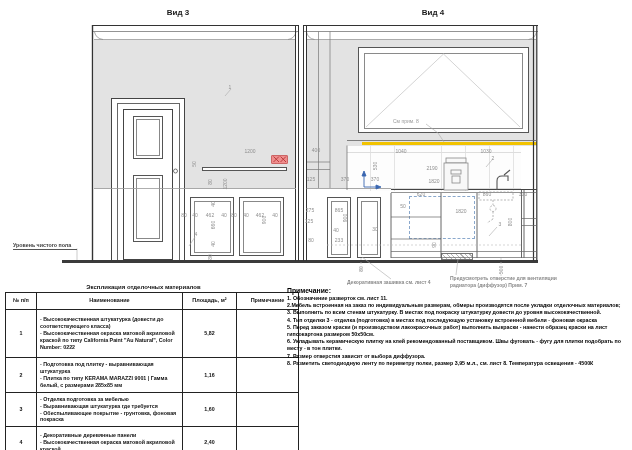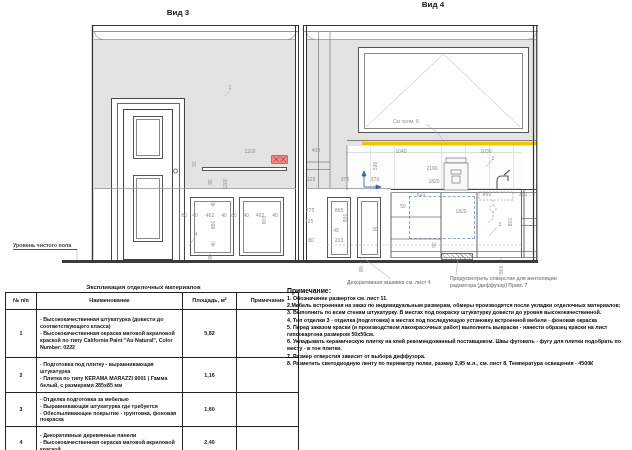--- a/index.html
+++ b/index.html
@@ -68,21 +68,21 @@
   .notes-title{font-size:6.8px;font-weight:bold;color:#000;margin-bottom:1px;}
   .note-line{font-size:5.3px;font-weight:bold;color:#000;line-height:1.36;}
   svg.overlay{position:absolute;left:0;top:0;pointer-events:none;}
 </style>
 </head>
 <body>
 
 <div class="sheet">
 
   <div class="vtitle" style="left:148px;top:8px;">Вид 3</div>
-  <div class="vtitle" style="left:403px;top:0;">Вид 4</div>
+  <div class="vtitle" style="left:403px;top:8px;">Вид 4</div>
 
   <div class="wall" style="left:94px;top:40px;width:202px;height:148.5px;"></div>
   <div class="wall" style="left:307px;top:40px;width:230px;height:106px;"></div>
   <div class="wall" style="left:307px;top:146px;width:40px;height:42.5px;"></div>
 
   <div class="tile"></div>
   <div class="endpanel"></div>
 
   <div class="win-outer"></div>
   <div class="win-inner"></div>

